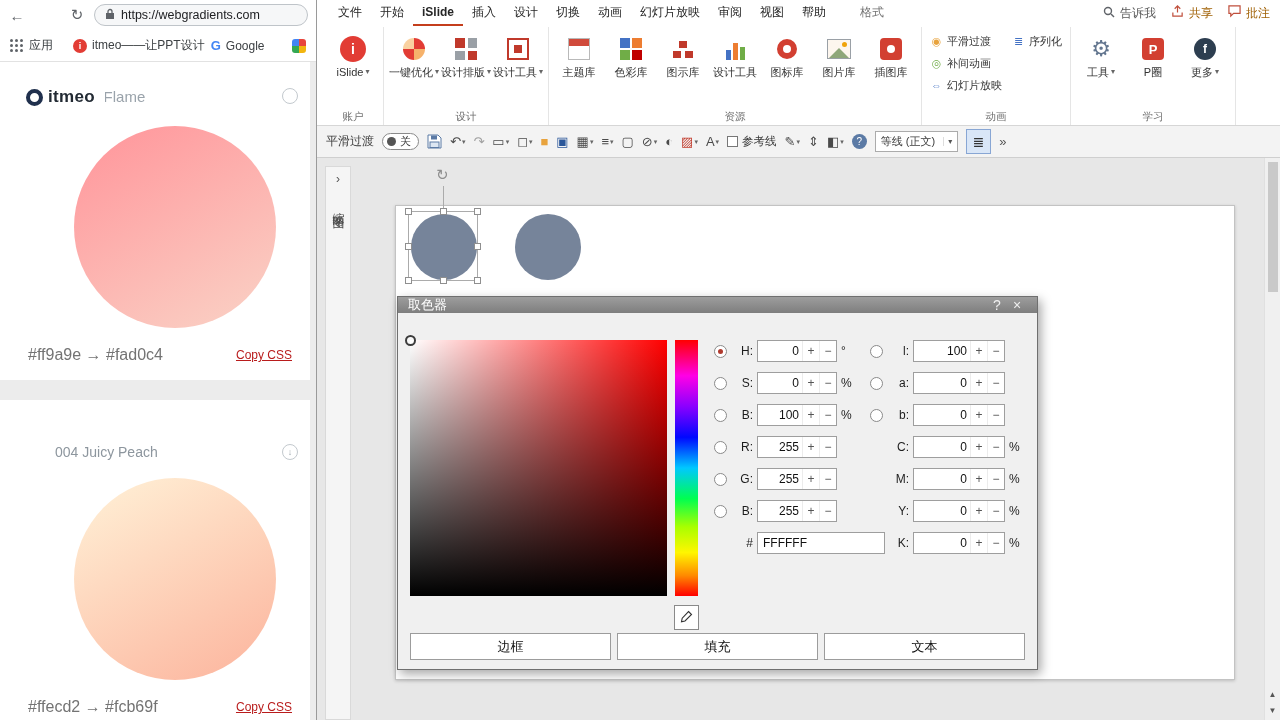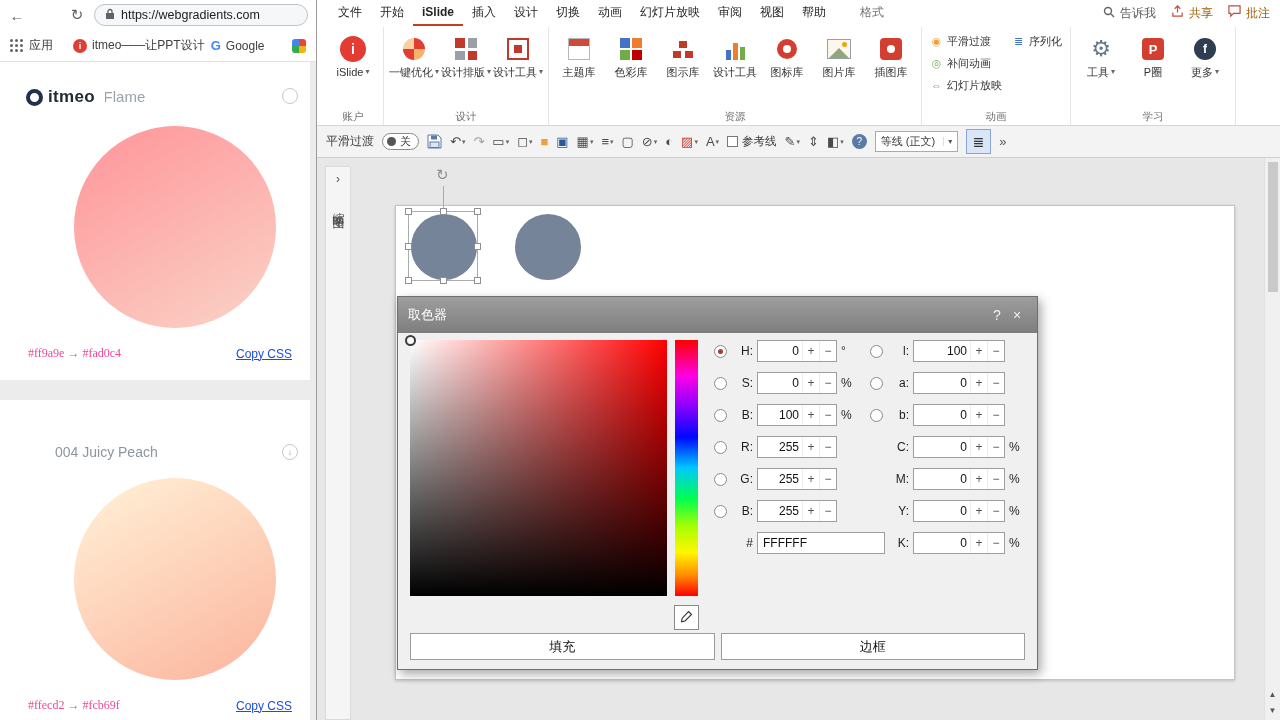--- a/index.html
+++ b/index.html
@@ -33,22 +33,22 @@
   .blogo { position:absolute; left:26px; top:4px; background:#fff; padding:3px 10px 3px 0; display:flex; align-items:center; gap:5px; }
   .logo-mark { width:17px; height:17px; border-radius:50%; border:4.5px solid #20304d; }
   .logo-text { font-size:17px; font-weight:bold; color:#222a33; letter-spacing:.3px; }
   .ring { width:16px; height:16px; border:1.5px solid #c3c9ce; border-radius:50%;
     display:flex; align-items:center; justify-content:center; color:#9aa3ab; font-size:9px; }
   .ring-abs { position:absolute; right:12px; top:8px; }
   .gcircle { position:absolute; left:74px; width:202px; height:202px; border-radius:50%; }
   .g1 { top:64px; } .g2 { top:78px; }
   .cfoot { position:absolute; left:28px; right:18px; display:flex; align-items:center; justify-content:space-between; }
   .cfoot1 { top:284px; } .cfoot2 { top:298px;align-items:center; }
-  .crange { font-size:12px; color:#ec4899; font-family:Liberation Serif, serif; }
-  .copycss { font-size:12px; color:#1d4ed8; text-decoration:underline; }
+  .crange { font-size:16px; color:#737373; font-family:Liberation Sans, sans-serif; }
+  .copycss { font-size:12px; color:#b91c1c; text-decoration:underline; }
   .ctitle { position:absolute; left:55px; top:44px; font-size:14px; color:#8d969e; }
 
   
   .ppt { position:absolute; left:317px; top:0; width:963px; height:720px; background:#fff; }
   .menubar { height:26px; display:flex; align-items:center; font-size:12px; color:#262626; padding:0 10px 0 12px; }
   .mtab { padding:0 9px; line-height:24px; height:26px; }
   .mtab.active { font-weight:bold; border-bottom:2px solid #c43e1c; }
   .mtab.fmt { color:#c8501e; margin-left:16px; }
   .mright { margin-left:auto; display:flex; align-items:center; gap:15px; }
   .mitem { display:flex; align-items:center; gap:5px; color:#a16207; }
@@ -124,21 +124,21 @@
   .h-bl{left:-4px;bottom:-4px;} .h-bm{left:31px;bottom:-4px;} .h-br{right:-4px;bottom:-4px;}
   .rot { position:absolute; left:119px; top:8px; font-size:15px; color:#8f8f8f; }
   .stem { position:absolute; left:126px; top:28px; width:1px; height:25px; background:#ababab; }
 
   .vscroll { position:absolute; right:0; top:0; bottom:0; width:16px; background:#f0f0f0; border-left:1px solid #e0e0e0; }
   .thumb { position:absolute; top:4px; left:3px; width:10px; height:130px; background:#c9c9c9; }
   .snav { position:absolute; bottom:5px; left:0; right:0; display:flex; flex-direction:column; align-items:center; gap:7px; font-size:8px; color:#555; }
 
   
   .cp { position:absolute; left:80px; top:138px; width:641px; height:374px; background:#f0f0f0; border:1px solid #6f6f6f; box-shadow:3px 4px 10px rgba(0,0,0,.35); }
-  .cp-title { height:36px; background:linear-gradient(#9d9d9d,#7e7e7e); color:#fff; display:flex; align-items:center; padding:0 10px; font-size:13px; }
+  .cp-title { height:16px; background:linear-gradient(#9d9d9d,#7e7e7e); color:#fff; display:flex; align-items:center; padding:0 10px; font-size:13px; }
   .cp-sp { flex:1; }
   .cp-tbtn { width:20px; text-align:center; font-size:14px; color:#efefef; }
   .cp-field { position:absolute; left:12px; top:43px; width:257px; height:256px;
     background:linear-gradient(to bottom, rgba(0,0,0,0), #000), linear-gradient(to right, #fff, #f00); }
   .cp-mark { position:absolute; left:-5px; top:-5px; width:11px; height:11px; border:2px solid #3c3c3c; border-radius:50%; background:rgba(255,255,255,.5); }
   .cp-hue { position:absolute; left:277px; top:43px; width:23px; height:256px;
     background:linear-gradient(to bottom,#ff0000 0%,#ff00e6 14%,#8a00ff 26%,#0008ff 38%,#00c8ff 50%,#00ff50 62%,#a8ff00 73%,#fff600 83%,#ff8a00 92%,#ff0000 100%); }
   .cp-dropper { position:absolute; left:276px; top:308px; width:25px; height:25px; background:#fff; border:1px solid #8a8a8a; display:flex; align-items:center; justify-content:center; }
   .cp-col { position:absolute; top:43px; }
   .col1 { left:316px; } .col2 { left:472px; }
@@ -696,22 +696,23 @@
             <span class="cp-box">
                 <input value="0" style="">
                 <button class="pm">+</button>
                 <button class="pm">−</button>
               </span>
             <span class="cp-unit">%</span>
           </div>
         </div>
 
         <div class="cp-btns">
+          <button class="cpbtn">边框</button>
           <button class="cpbtn">填充</button>
-          <button class="cpbtn">边框</button>
+          <button class="cpbtn">文本</button>
         </div>
       </div>
 
       <div class="vscroll">
         <span class="thumb"></span>
         <span class="snav">
           <span>▲</span>
           <span>▼</span>
         </span>
       </div>

